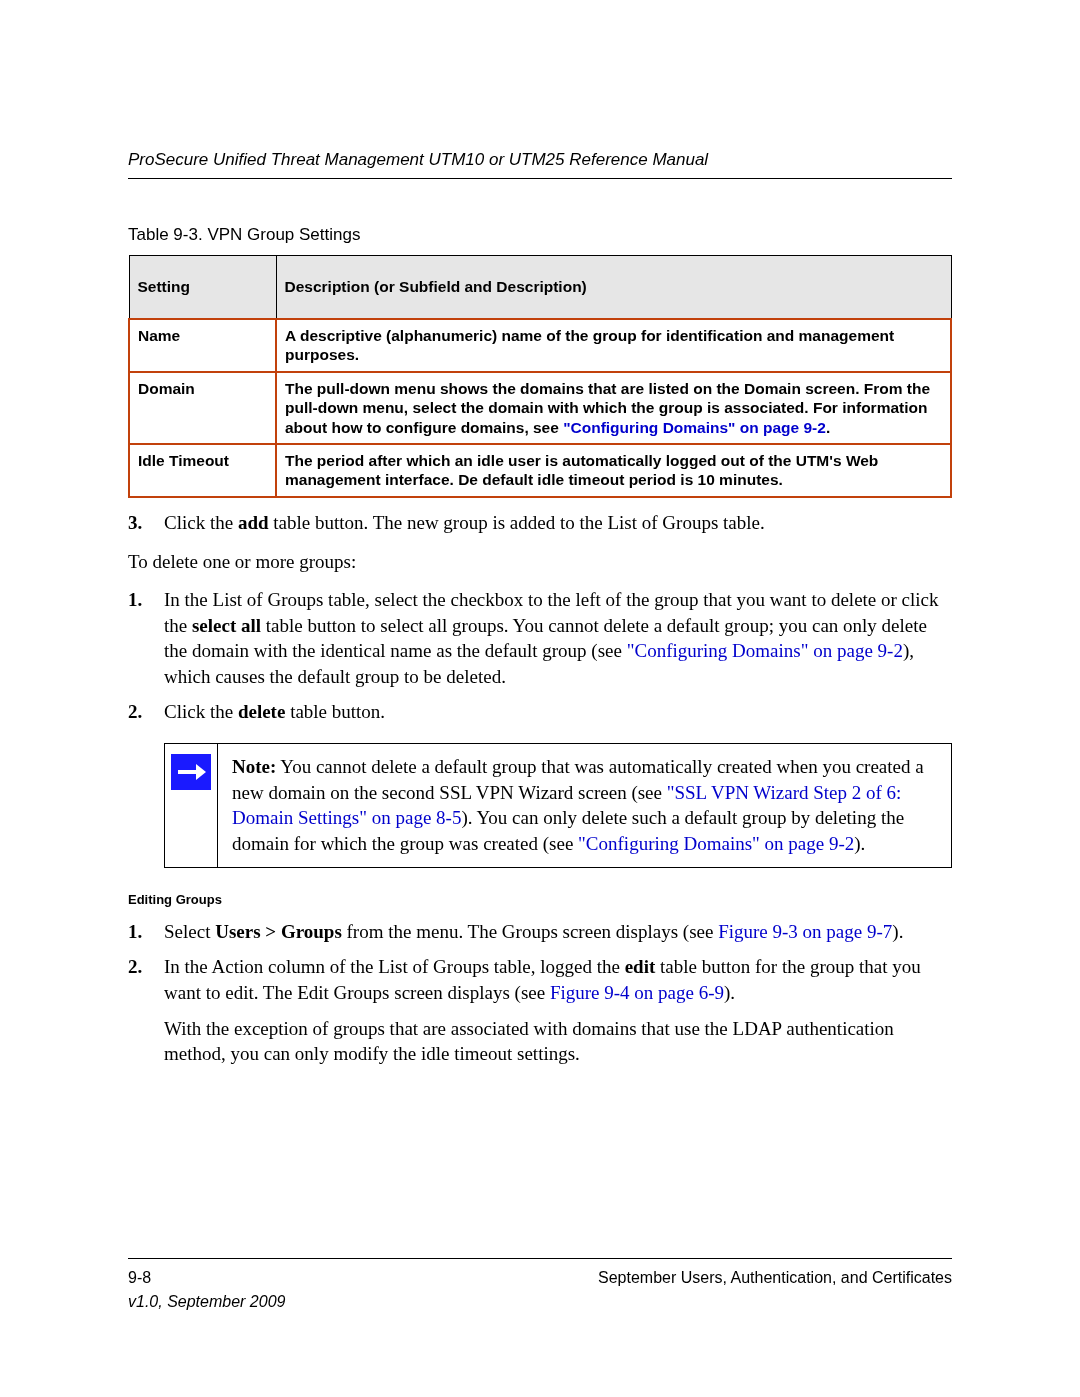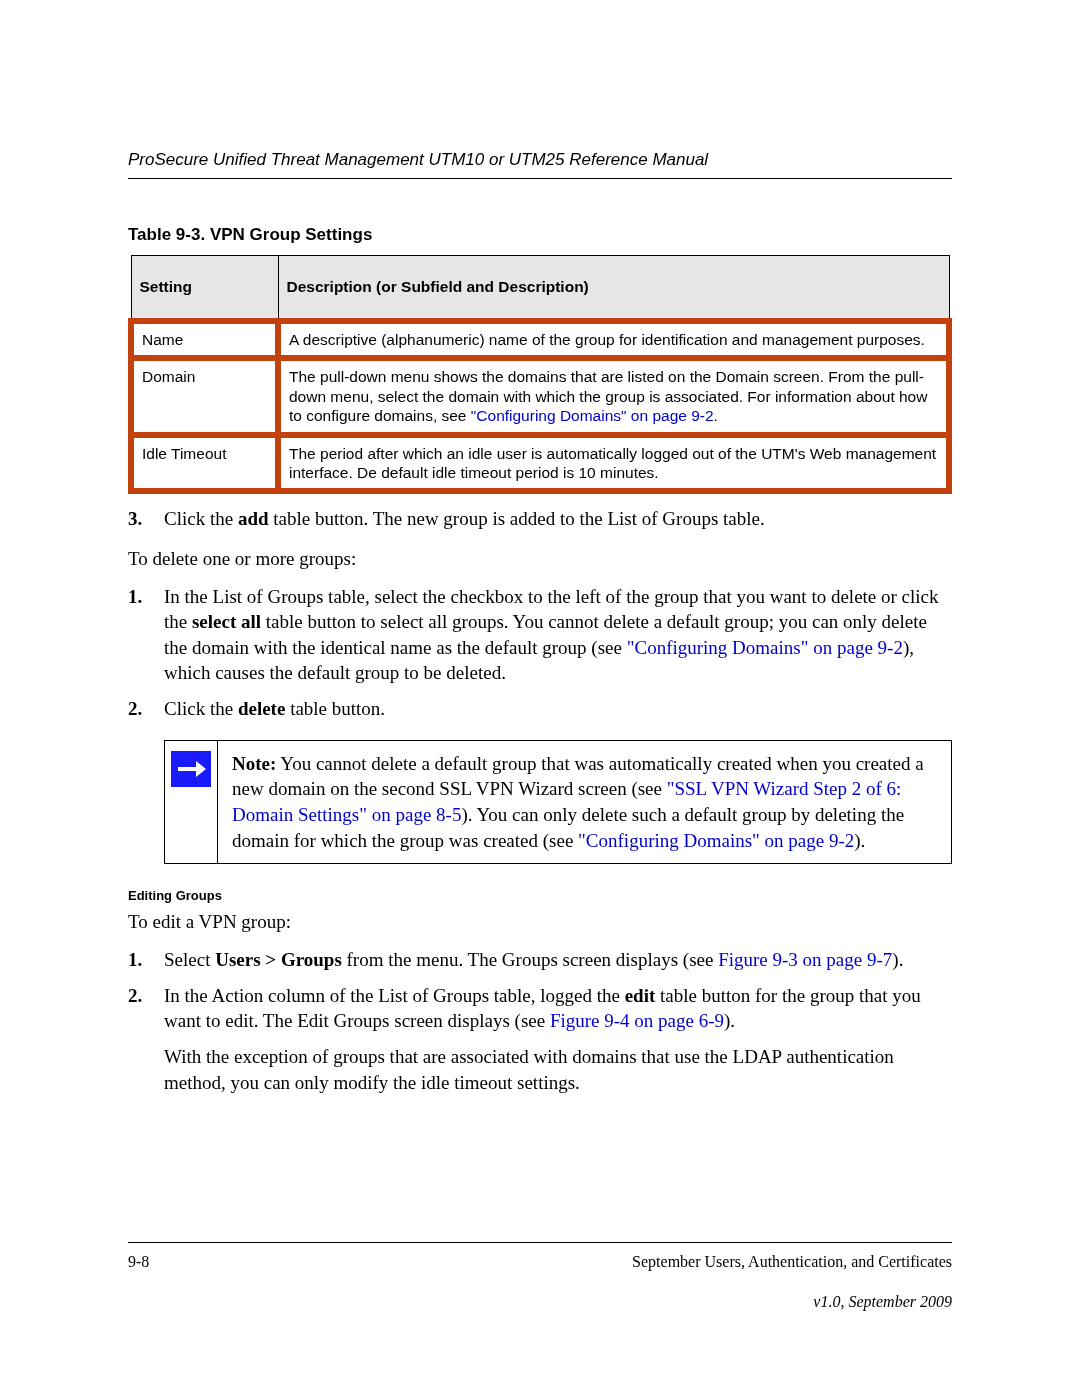--- a/index.html
+++ b/index.html
@@ -19,42 +19,43 @@
   .running-header {
     font-style: italic;
     font-family: Liberation Sans, sans-serif;
     font-size: 17px;
     padding-bottom: 8px;
     border-bottom: 1px solid #000;
     margin-bottom: 46px;
   }
   .table-caption {
     font-family: Arial, Helvetica, sans-serif;
-    font-weight: bold;
+    font-weight: normal;
     font-size: 17px;
     margin-bottom: 10px;
   }
   table.settings {
     width: 100%;
     border-collapse: collapse;
     font-family: Arial, Helvetica, sans-serif;
     font-size: 15.5px;
   }
   table.settings th {
     background: #e6e6e6;
     text-align: left;
     font-weight: bold;
     padding: 22px 8px;
     border: 1px solid #000;
   }
   table.settings td {
     padding: 6px 8px;
-    border: 6px solid #c2410c;
+    border: 2px solid #c2410c;
     vertical-align: top;
     line-height: 1.25;
+    font-weight: bold;
   }
   .body-text {
     font-size: 19px;
     line-height: 1.35;
   }
   ol.steps {
     list-style: none;
     padding: 0;
     margin: 12px 0 0 0;
   }
@@ -106,31 +107,31 @@
     font-weight: bold;
     margin: 24px 0 6px 0;
   }
   .footer {
     position: absolute;
     left: 128px;
     right: 128px;
     bottom: 86px;
     border-top: 1px solid #000;
     padding-top: 10px;
-    font-family: Liberation Serif, serif;
+    font-family: Liberation Sans, sans-serif;
     font-size: 16px;
   }
   .footer-row {
     display: flex;
     justify-content: space-between;
   }
   .footer-center {
-    text-align: right;
+    text-align: left;
     font-style: italic;
-    margin-top: 22px;
+    margin-top: 6px;
   }
   .indent-after {
     margin-top: 8px;
     padding-left: 36px;
   }
 </style>
 </head>
 <body>
 
 <div class="page">
@@ -193,21 +194,20 @@
         </svg>
       </div>
     </div>
     <div class="note-content">
       <span class="bold">Note:</span><span> You cannot delete a default group that was automatically created when you created a new domain on the second SSL VPN Wizard screen (see </span><a class="xref" href="#">"SSL VPN Wizard Step 2 of 6: Domain Settings" on page 8-5</a><span>). You can only delete such a default group by deleting the domain for which the group was created (see </span><a class="xref" href="#">"Configuring Domains" on page 9-2</a><span>).</span>
     </div>
   </div>
 
   <h3 class="section">Editing Groups</h3>
 
-  <p class="body-text" style="margin:6px 0 0 0">To edit a VPN group:</p>
 
   <ol class="steps body-text">
     <li>
       <span class="num">1.</span>
       <span>Select </span><span class="bold">Users &gt; Groups</span><span> from the menu. The Groups screen displays (see </span><a class="xref" href="#">Figure 9-3 on page 9-7</a><span>).</span>
     </li>
     <li>
       <span class="num">2.</span>
       <span>In the Action column of the List of Groups table, logged the </span><span class="bold">edit</span><span> table button for the group that you want to edit. The Edit Groups screen displays (see </span><a class="xref" href="#">Figure 9-4 on page 6-9</a><span>).</span>
     </li>

